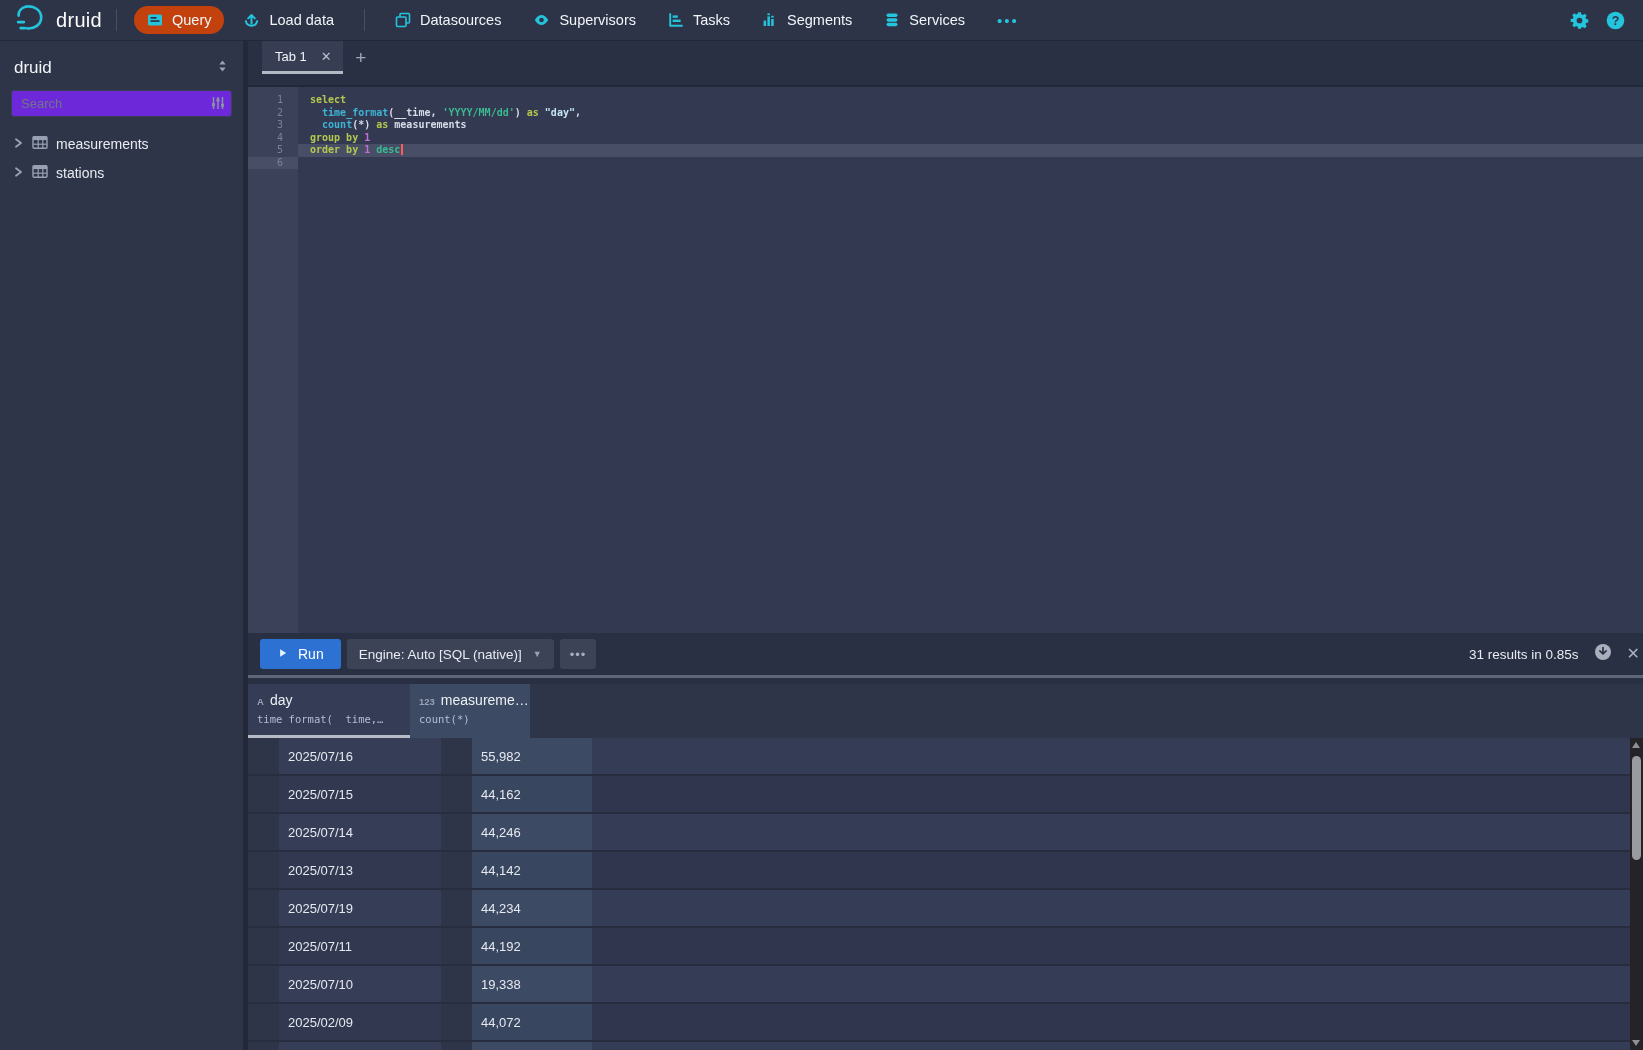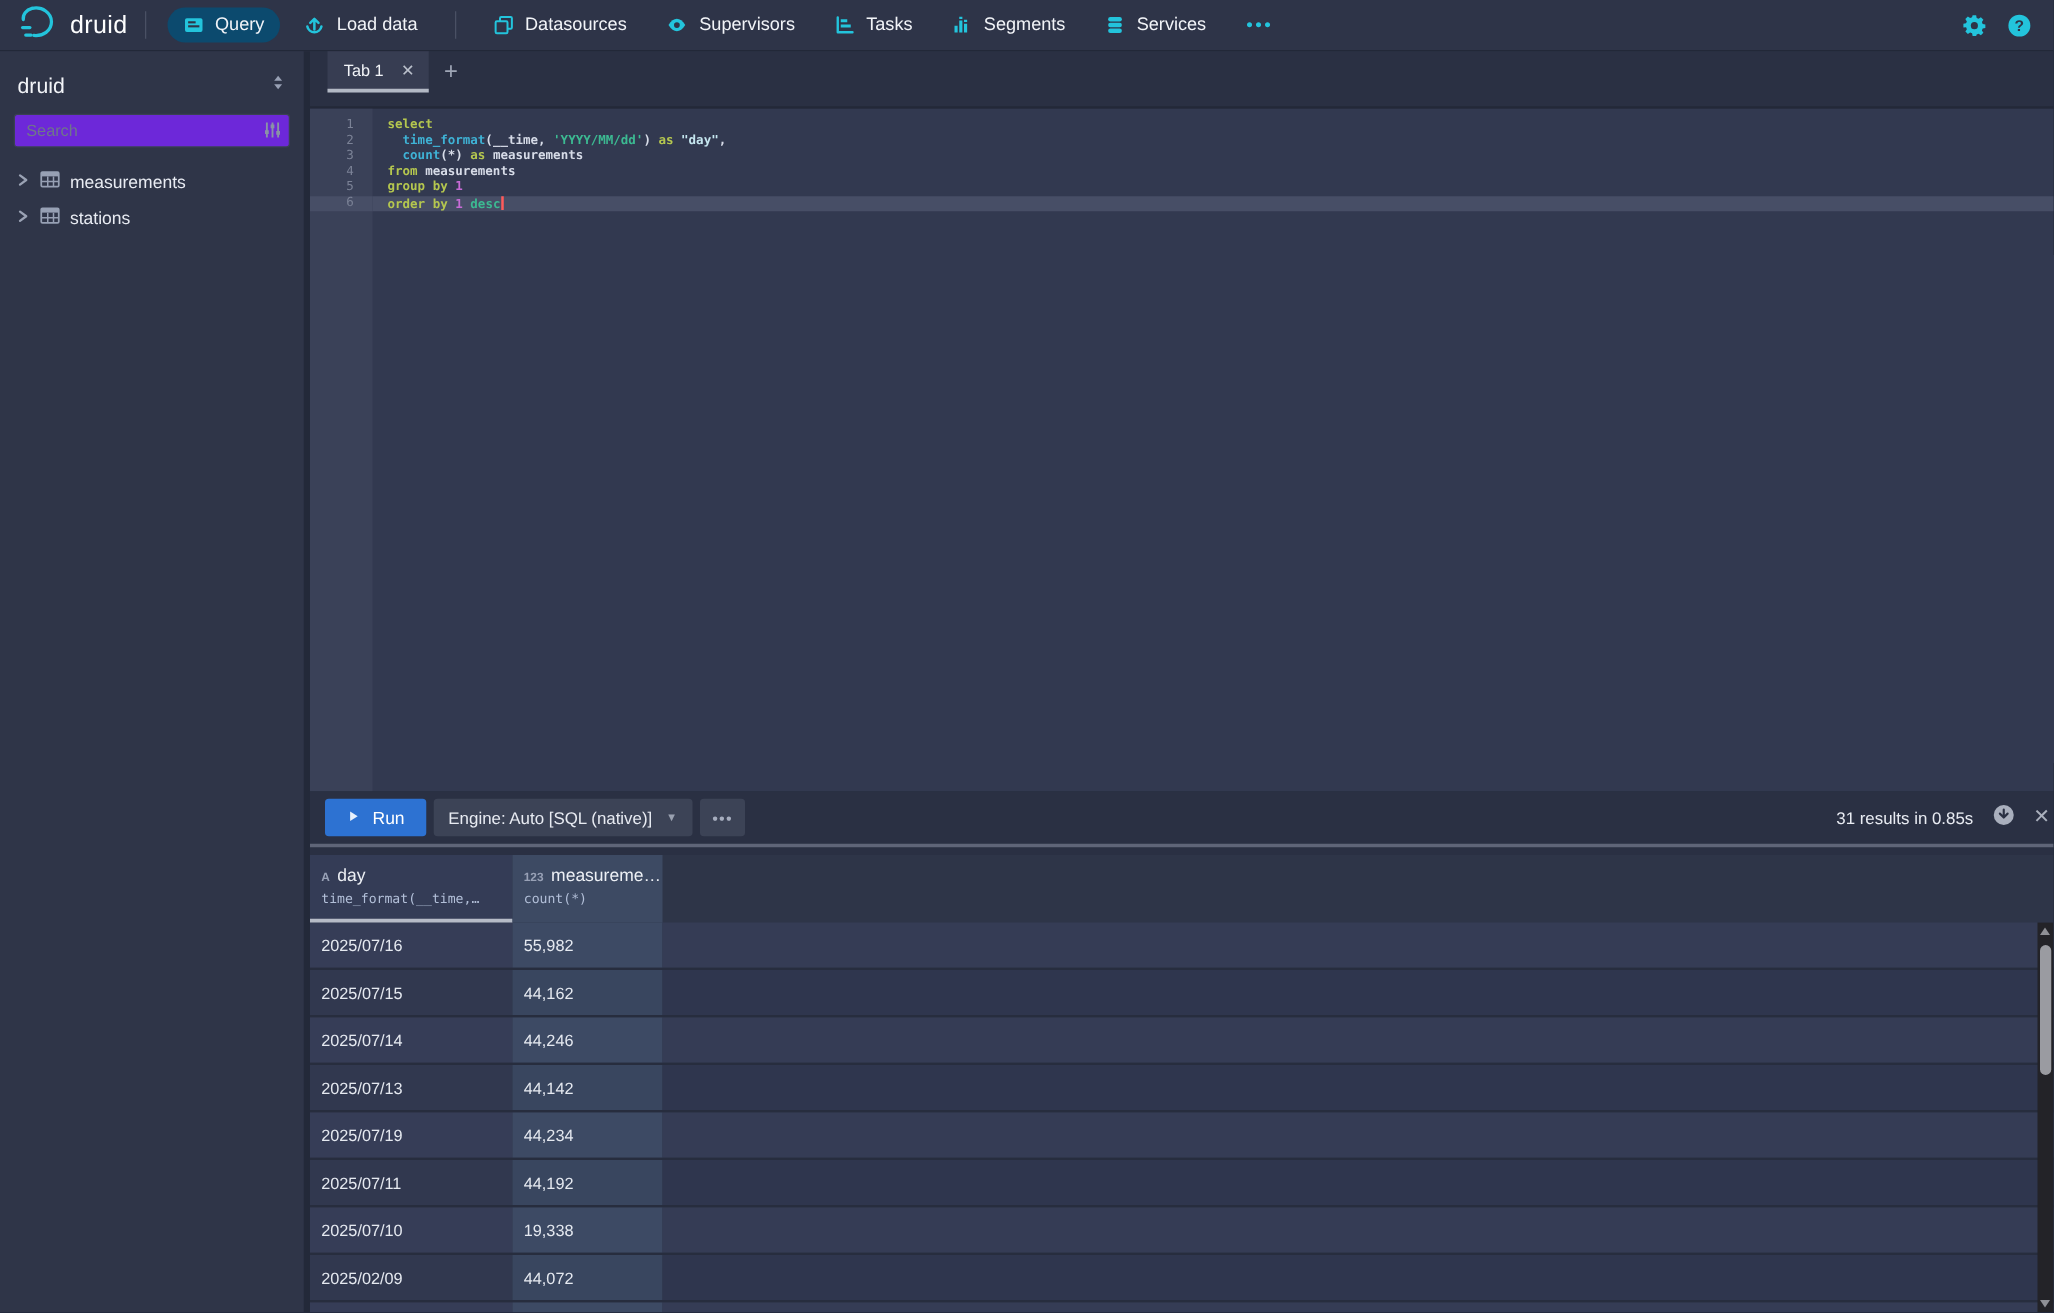--- a/index.html
+++ b/index.html
@@ -5,21 +5,21 @@
   html,body{margin:0;padding:0;background:#21273a;}
   body{font-family:"Liberation Sans",sans-serif;color:#e8ebf2;-webkit-font-smoothing:antialiased;}
   .app{width:1643px;height:1050px;overflow:hidden;display:flex;flex-direction:column;background:#293040;}
 
   
   .topnav{height:40px;flex:none;background:#2e3448;display:flex;align-items:center;padding:0 10px;border-bottom:1px solid #222838;}
   .brand{display:flex;align-items:center;gap:9px;margin-left:4px;cursor:pointer;}
   .brand-text{font-size:20px;color:#fdfdfe;letter-spacing:.3px;}
   .nav-sep{width:1px;height:22px;background:#4a5064;margin:0 14px;flex:none;}
   .nav-item{display:flex;align-items:center;gap:9px;padding:6px 13px;margin:0 3px;border-radius:16px;font-size:14.5px;color:#f2f4f8;cursor:pointer;white-space:nowrap;}
-  .nav-item.active{background:#0c4a6e;}
+  .nav-item.active{background:#c2410c;}
   .nav-item .icon{display:flex;align-items:center;}
   .nav-right{margin-left:auto;display:flex;align-items:center;gap:17px;padding-right:8px;}
   .nav-right .icon{display:flex;align-items:center;cursor:pointer;}
   .more-dots{color:#23c4dc;font-size:15px;letter-spacing:2px;}
 
   
   .content{flex:1;display:flex;min-height:0;}
 
   
   .sidebar{width:243px;flex:none;background:#2f3548;border-right:5px solid #232939;display:flex;flex-direction:column;}
@@ -69,21 +69,21 @@
   .rhead{display:flex;height:54px;}
   .hc{box-sizing:border-box;padding:8px 0 0 9px;position:relative;cursor:pointer;}
   .hc1{width:162px;background:#343c56;}
   .hc2{width:120px;background:#3d4a63;}
   .hname{font-size:14px;color:#edf0f5;display:flex;align-items:baseline;gap:6px;white-space:nowrap;overflow:hidden;}
   .htype{font-size:9.5px;color:#98a1b6;font-weight:bold;flex:none;}
   .hexpr{font-family:"DejaVu Sans Mono","Liberation Mono",monospace;font-size:10.5px;color:#b2bfd8;margin-top:5px;white-space:nowrap;overflow:hidden;}
   .sortbar{position:absolute;left:0;bottom:0;width:100%;height:3px;background:#b6bbc7;}
   .rbody{}
   .trow{display:flex;height:38px;border-bottom:2px solid #272d3e;box-sizing:border-box;}
-  .tc{box-sizing:border-box;padding-left:9px;display:flex;align-items:center;font-size:13px;color:#e5e9f0;cursor:pointer;}
+  .tc{box-sizing:border-box;padding-left:9px;display:flex;align-items:center;font-size:13px;color:#e5e9f0;cursor:pointer;margin-left:31px;}
   .tc1{width:162px;}
   .tc2{width:120px;}
   .tfill{flex:1;cursor:default;}
   .rbody .trow:nth-child(odd) .tc1{background:#363d57;}
   .rbody .trow:nth-child(odd) .tc2{background:#3d4a64;}
   .rbody .trow:nth-child(odd) .tfill{background:#353c55;}
   .rbody .trow:nth-child(even) .tc1{background:#31384f;}
   .rbody .trow:nth-child(even) .tc2{background:#39465f;}
   .rbody .trow:nth-child(even) .tfill{background:#2f364e;}
 
@@ -274,21 +274,20 @@
             <div class="ln">2</div>
             <div class="ln">3</div>
             <div class="ln">4</div>
             <div class="ln">5</div>
             <div class="ln active">6</div>
           </div>
         <div class="codearea">
             <div class="code-line"><span class="tk-kw">select</span></div>
             <div class="code-line"><span class="tk-pl">  </span><span class="tk-fn">time_format</span><span class="tk-pl">(__time, </span><span class="tk-str">'YYYY/MM/dd'</span><span class="tk-pl">) </span><span class="tk-kw">as</span><span class="tk-pl"> </span><span class="tk-qid">"day"</span><span class="tk-pl">,</span></div>
             <div class="code-line"><span class="tk-pl">  </span><span class="tk-fn">count</span><span class="tk-pl">(*) </span><span class="tk-kw">as</span><span class="tk-pl"> measurements</span></div>
-            <div class="code-line"><span class="tk-kw">from</span><span class="tk-pl"> measurements</span></div>
             <div class="code-line"><span class="tk-kw">group by</span><span class="tk-pl"> </span><span class="tk-num">1</span></div>
             <div class="code-line active"><span class="tk-kw">order by</span><span class="tk-pl"> </span><span class="tk-num">1</span><span class="tk-pl"> </span><span class="tk-str">desc</span><span class="cursor"></span></div>
           </div>
       </div>
 
       <div class="runbar">
         <button class="btn-run">
           <span class="icon">
             <svg width="11" height="12" viewBox="0 0 12 12">
                 <path d="M3.4 1.8 L10 6 L3.4 10.2 Z" fill="#e8f1fc"></path>

